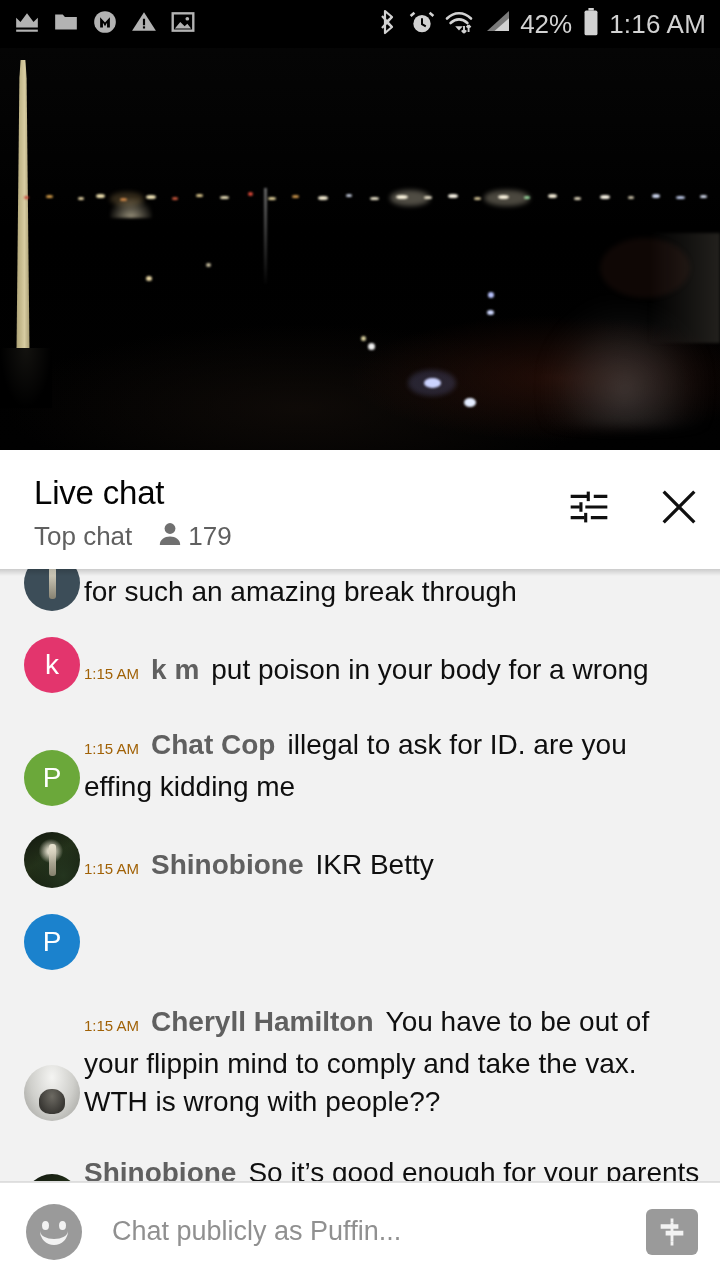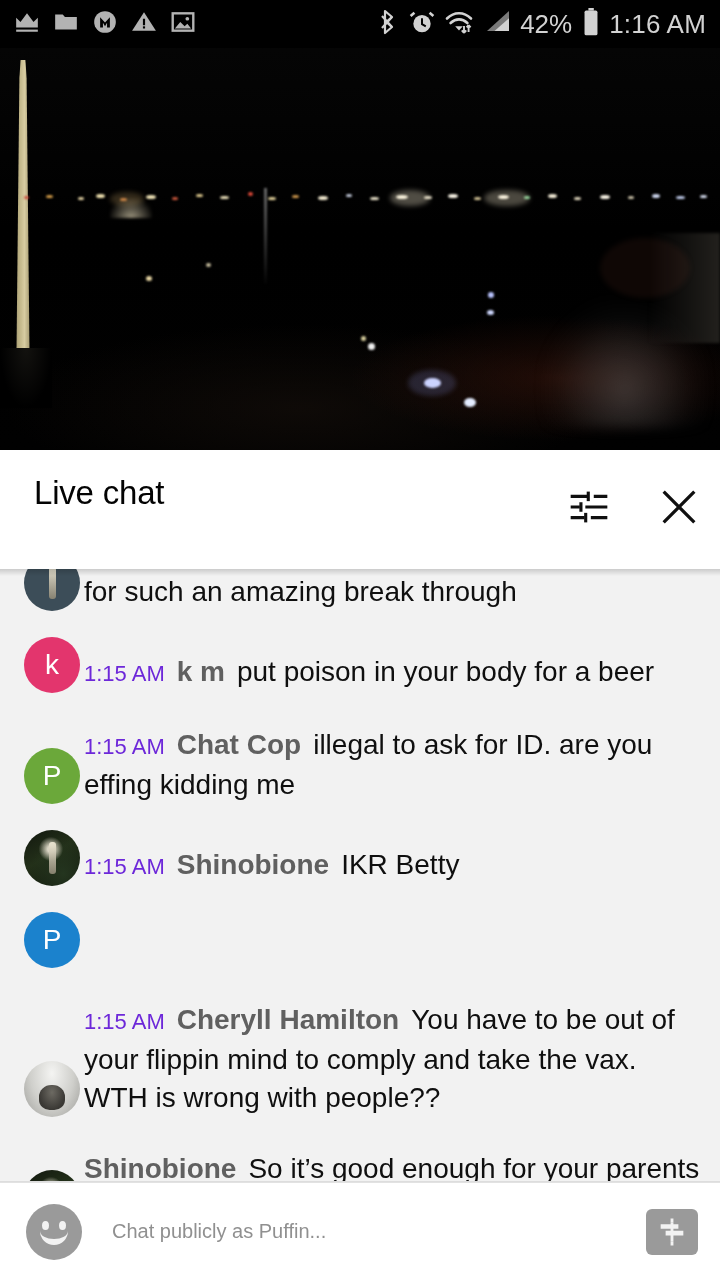--- a/index.html
+++ b/index.html
@@ -163,21 +163,21 @@
   }
   .msg-body {
     flex: 1 1 auto;
     font-size: 28px;
     line-height: 38px;
     color: #0f0f0f;
     padding-top: 7px;
     word-wrap: break-word;
   }
   .msg-time {
-    color: #6d28d9; font-size: 22px; margin-right: 12px;
+    color: #a16207; font-size: 15px; margin-right: 12px;
     white-space: nowrap;
   }
   .msg-author {
     color: #606060; font-weight: bold; margin-right: 12px;
   }
   .msg-text { color: #0f0f0f; }
   .msg-clip { overflow: hidden; }
 
   
   .divider-shadow {
@@ -205,21 +205,21 @@
   .emoji-btn .mouth {
     position: absolute; left: 14px; top: 26px;
     width: 28px; height: 15px;
     border: 0 solid #f2f2f2; border-bottom-width: 6px;
     border-radius: 0 0 26px 26px;
   }
   .chat-input {
     flex: 1 1 auto;
     border: none; outline: none; background: transparent;
     font-family: "Liberation Sans", sans-serif;
-    font-size: 20px; color: #0f0f0f;
+    font-size: 27px; color: #0f0f0f;
     padding-left: 30px;
   }
   .chat-input::placeholder { color: #909090; }
   .superchat-btn {
     flex: 0 0 auto;
     width: 52px; height: 46px; border-radius: 6px;
     background: #9a9a9a;
     display: flex; align-items: center; justify-content: center;
   }
 </style>
@@ -353,20 +353,32 @@
     <span class="hl" style="left:206px; top:215px; width:5px;  height:4px; background:#c9c0a0;"></span>
     <span class="hl" style="left:361px; top:288px; width:5px;  height:5px; background:#d8cf9e;"></span>
     <span class="glow" style="left:408px; top:322px; width:48px; height:26px; background:rgba(150,165,255,0.18);"></span>
     <span class="glow" style="left:600px; top:190px; width:90px; height:60px; background:rgba(120,60,40,0.12);"></span>
 
   </div>
 
   <div class="chat-header">
     <div class="chat-title-wrap">
       <div class="chat-title">Live chat</div>
+      <div class="chat-sub-row">
+        <div class="chat-sub">Top chat</div>
+        <div class="viewer-block">
+          <span>
+            <svg width="24" height="26" viewBox="0 0 24 26">
+                <circle cx="12" cy="7.5" r="5.4" fill="#707070"></circle>
+                <path d="M1.8 24c0-5.3 4.6-8.4 10.2-8.4S22.2 18.7 22.2 24H1.8z" fill="#707070"></path>
+              </svg>
+          </span>
+          <span class="viewer-count">179</span>
+        </div>
+      </div>
     </div>
     <div class="header-actions">
       <div class="hdr-btn">
         <svg width="44" height="44" viewBox="0 0 24 24">
           <path d="M2 6.2h9M14.6 6.2H22" stroke="#0f0f0f" stroke-width="1.7" fill="none"></path>
           <path d="M11.6 3.6v5.2" stroke="#0f0f0f" stroke-width="1.7" fill="none"></path>
           <path d="M2 12h5M10 12h12" stroke="#0f0f0f" stroke-width="1.7" fill="none"></path>
           <path d="M7.6 9.4v5.2" stroke="#0f0f0f" stroke-width="1.7" fill="none"></path>
           <path d="M2 17.8h7.6M13 17.8h9" stroke="#0f0f0f" stroke-width="1.7" fill="none"></path>
           <path d="M10.2 15.2v5.2" stroke="#0f0f0f" stroke-width="1.7" fill="none"></path>
@@ -388,21 +400,21 @@
       <div class="msg-body">
         <span class="msg-text">for  such an amazing break through</span>
       </div>
     </div>
 
     <div class="msg">
       <div class="avatar" style="background:#e3356d;">
         <span>k</span>
       </div>
       <div class="msg-body">
-        <span class="msg-time">1:15 AM</span><span class="msg-author">k m</span><span class="msg-text">put poison in your body for a beer</span>
+        <span class="msg-time">1:15 AM</span><span class="msg-author">k m</span><span class="msg-text">put poison in your body for a wrong</span>
       </div>
     </div>
 
     <div class="msg">
       <div class="avatar" style="background:#6ba83a;">
         <span>P</span>
       </div>
       <div class="msg-body">
         <span class="msg-time">1:15 AM</span><span class="msg-author">Chat Cop</span><span class="msg-text">illegal to ask for ID. are you effing kidding me</span>
       </div>

